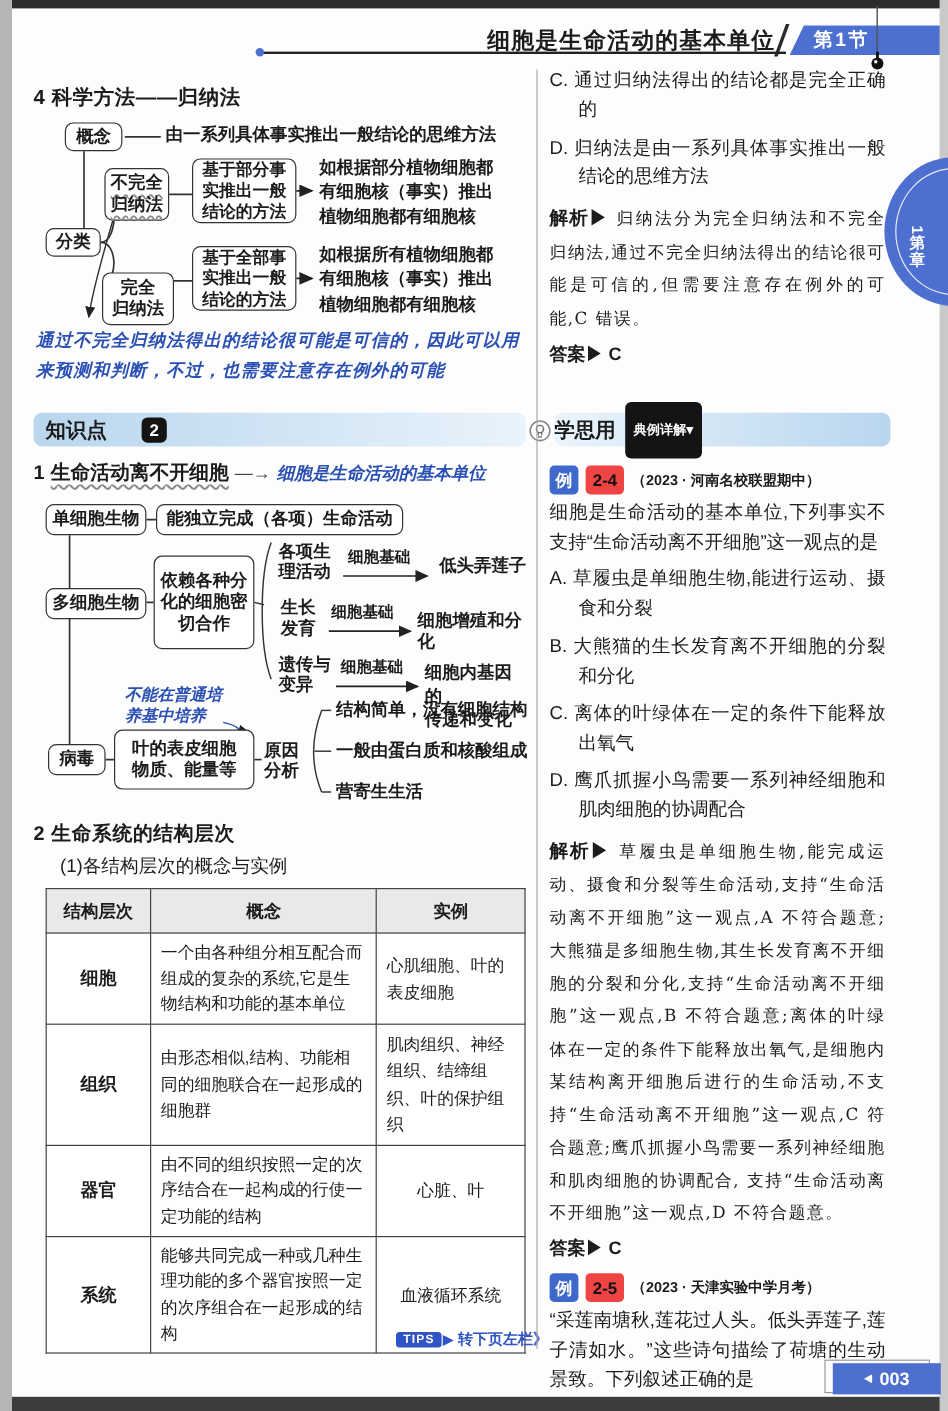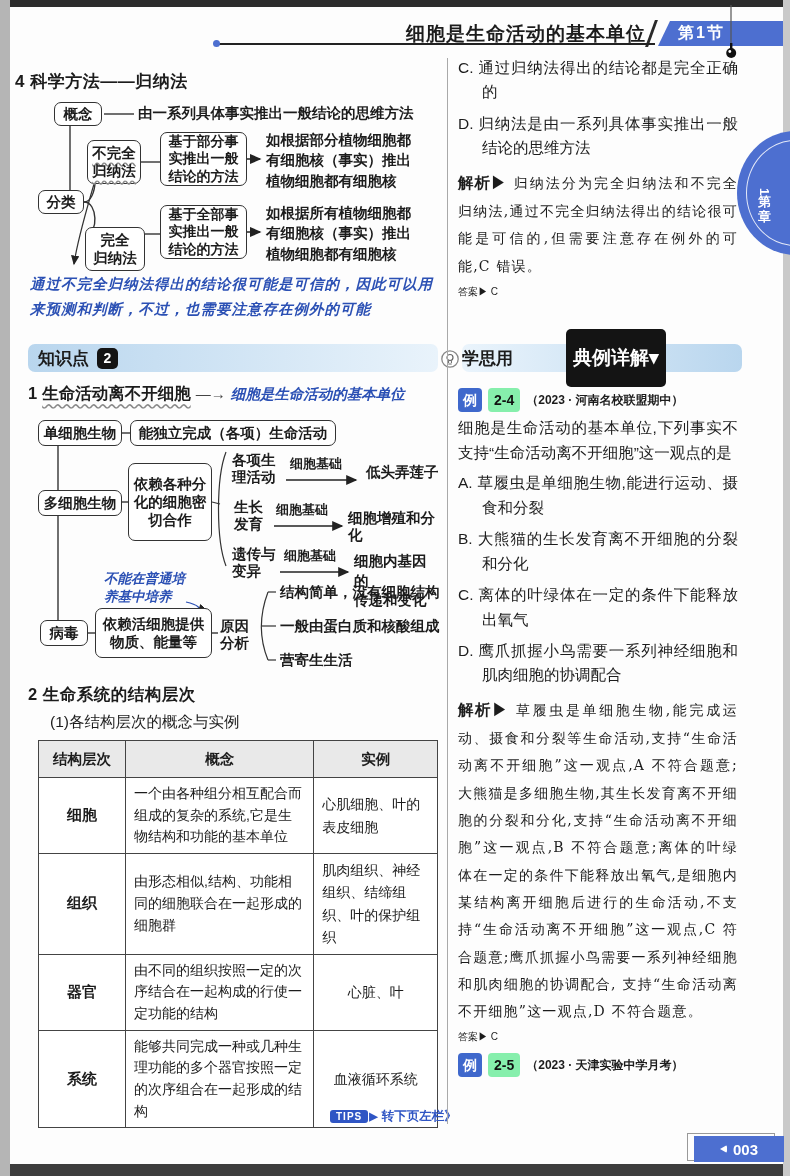--- a/index.html
+++ b/index.html
@@ -37,52 +37,52 @@
   .diag svg{position:absolute;left:0;top:0;}
   .box{position:absolute;border:1.4px solid #333;border-radius:7px;background:#fff;
        display:flex;align-items:center;justify-content:center;text-align:center;
        font-weight:600;font-size:14.5px;line-height:1.25;padding:2px 4px;white-space:pre-line;box-sizing:border-box;}
   .dlabel{position:absolute;font-weight:600;font-size:14.5px;line-height:1.2;white-space:pre-line;}
   .via{font-size:13px;}
   .note{position:absolute;font-size:14.5px;line-height:1.75;letter-spacing:1px;white-space:pre-line;}
 
   
   .kbar{position:absolute;height:28px;border-radius:7px;background:linear-gradient(90deg,#b9d6ee,#e9f3fb);
-        display:flex;align-items:center;box-sizing:border-box;}
+        display:flex;align-items:center;box-sizing:border-box;gap:21px;}
   .kbar .kb-label{font-size:17px;font-weight:700;margin-left:10px;}
   .kbar .kb-num{background:#141414;color:#fff;font-weight:700;font-size:14px;border-radius:5px;
         width:21px;height:21px;display:flex;align-items:center;justify-content:center;margin:0 8px;}
   .kbar .kb-title{font-size:17px;font-weight:700;letter-spacing:.5px;}
   .rbar{position:absolute;height:28px;border-radius:7px;background:linear-gradient(90deg,#eaf4fc,#b9d6ee);
         display:flex;align-items:center;justify-content:flex-start;box-sizing:border-box;padding-right:6px;}
   .rbar .rb-left{font-size:17px;font-weight:700;margin-right:8px;}
-  .rbar .rb-badge{background:#141414;color:#fff;font-size:19px;font-weight:600;border-radius:5px;
-        padding:16px 7px;margin-left:45px;}
+  .rbar .rb-badge{background:#141414;color:#fff;font-size:11px;font-weight:600;border-radius:5px;
+        padding:16px 7px;}
   .bulb-svg{position:absolute;}
 
   
   .tbl{position:absolute;border-collapse:collapse;background:#fff;}
   .tbl th,.tbl td{border:1.2px solid #444;font-size:14px;padding:5px 8px;vertical-align:middle;}
   .tbl th{background:#e9e9e9;font-weight:700;text-align:center;height:26px;font-size:14.5px;}
   .tbl td.c1{text-align:center;font-weight:600;width:78px;font-size:15px;}
   .tbl td.c2{width:192px;line-height:1.55;font-weight:500;}
   .tbl td.c3{width:118px;line-height:1.6;font-weight:500;}
   .tbl td.cc{text-align:center;}
 
   
   .rc{position:absolute;width:280px;font-size:15.5px;line-height:1.58;font-weight:500;}
   .opt{padding-left:24px;text-indent:-24px;margin:0 0 7px 0;text-align:justify;}
   .stem{margin:4px 0 6px 0;text-align:justify;}
   .ana{margin:6px 0 4px 0;text-align:justify;font-family:"DejaVu Serif",serif;
        font-size:14px;letter-spacing:1.2px;line-height:1.95;font-weight:500;}
   .ana .ana-label{font-family:"Liberation Sans",sans-serif;font-weight:700;font-size:15.5px;letter-spacing:0;}
-  .ansline{margin:4px 0 8px 0;font-weight:400;font-size:10px;}
+  .ansline{margin:4px 0 8px 0;font-weight:700;font-size:15px;}
   .ex-head{display:flex;align-items:center;gap:6px;margin:6px 0 4px 0;flex-wrap:nowrap;}
   .ex-badge{background:#3f68cc;color:#fff;font-size:14px;font-weight:700;border-radius:4px;padding:1px 5px;}
-  .ex-num{background:#86efac;color:#111;font-size:14px;font-weight:700;border-radius:4px;padding:1px 6px;}
+  .ex-num{background:#ef4444;color:#111;font-size:14px;font-weight:700;border-radius:4px;padding:1px 6px;}
   .ex-src{font-size:12px;font-weight:700;white-space:nowrap;}
 
   .divider{position:absolute;left:447px;top:58px;width:1px;height:1066px;background:#a9a9a9;}
 
   
   .tips{position:absolute;left:330px;top:1108px;display:flex;align-items:center;gap:4px;}
   .tips .tips-badge{background:#2f55c4;color:#fff;font-size:10px;font-weight:700;border-radius:3px;
         padding:1px 6px;letter-spacing:1px;}
   .tips .tips-arrow{color:#2f55c4;font-size:11px;font-weight:700;margin-left:-3px;}
   .tips .tips-text{color:#2f55c4;font-size:12.5px;font-weight:700;}
@@ -113,21 +113,21 @@
     <line x1="13" y1="0" x2="13" y2="38" stroke="#555" stroke-width="1.2"></line>
     <rect x="12" y="38" width="2.4" height="6" fill="#111"></rect>
     <circle cx="13.2" cy="48" r="5" fill="#111"></circle>
     <circle cx="11.8" cy="46.5" r="1.4" fill="#fff"></circle>
   </svg>
   <div class="chap-tab">
     <div class="ring"></div>
     <span class="txt">第1章</span>
   </div>
 
-  <div class="h-sec" style="left:15px;top:70px;">4 科学方法——归纳法</div>
+  <div class="h-sec" style="left:28px;top:70px;">4 科学方法——归纳法</div>
 
   <div class="diag" style="left:28px;top:98px;width:410px;height:240px;">
     <svg width="410" height="240">
       <defs>
         <marker id="ah" markerWidth="9" markerHeight="8" refX="7" refY="3.5" orient="auto">
           <path d="M0,0 L8,3.5 L0,7 z" fill="#222"></path>
         </marker>
       </defs>
       <line x1="76" y1="16" x2="106" y2="16" stroke="#333" stroke-width="1.4"></line>
       <line x1="42" y1="28" x2="42" y2="92" stroke="#333" stroke-width="1.4"></line>
@@ -221,21 +221,21 @@
 
     <div class="dlabel" style="left:204px;top:132px;">遗传与
 变异</div>
     <div class="dlabel via" style="left:256px;top:134px;">细胞基础</div>
     <div class="dlabel" style="left:326px;top:138px;line-height:1.35;">细胞内基因的
 传递和变化</div>
 
     <div class="hand" style="position:absolute;left:76px;top:156px;font-size:13.5px;line-height:1.35;white-space:pre-line;">不能在普通培
 养基中培养</div>
     <div class="box" style="left:12px;top:206px;width:48px;height:26px;">病毒</div>
-    <div class="box" style="left:67px;top:194px;width:117px;height:50px;">依赖活细胞提供
+    <div class="box" style="left:67px;top:194px;width:117px;height:50px;">叶的表皮细胞
 物质、能量等</div>
     <div class="dlabel" style="left:192px;top:204px;">原因
 分析</div>
     <div class="dlabel" style="left:252px;top:170px;">结构简单，没有细胞结构</div>
     <div class="dlabel" style="left:252px;top:204px;">一般由蛋白质和核酸组成</div>
     <div class="dlabel" style="left:252px;top:238px;">营寄生生活</div>
   </div>
 
   <div class="h-sec" style="left:28px;top:684px;font-size:16.5px;">2 生命系统的结构层次</div>
   <div class="h-sub" style="left:50px;top:712px;">(1)各结构层次的概念与实例</div>
@@ -308,20 +308,21 @@
     </p>
     <p class="ansline">
       <span>答案▶</span>
       <span>C</span>
     </p>
     <div class="ex-head">
       <span class="ex-badge">例</span>
       <span class="ex-num">2-5</span>
       <span class="ex-src">（2023 · 天津实验中学月考）</span>
     </div>
+    <p class="stem">“采莲南塘秋,莲花过人头。低头弄莲子,莲子清如水。”这些诗句描绘了荷塘的生动景致。下列叙述正确的是</p>
   </div>
 
   <div class="pnum-outline"></div>
   <div class="pnum">
     <span class="dot-ico"></span>
     <span>003</span>
   </div>
 
 </div>
 

